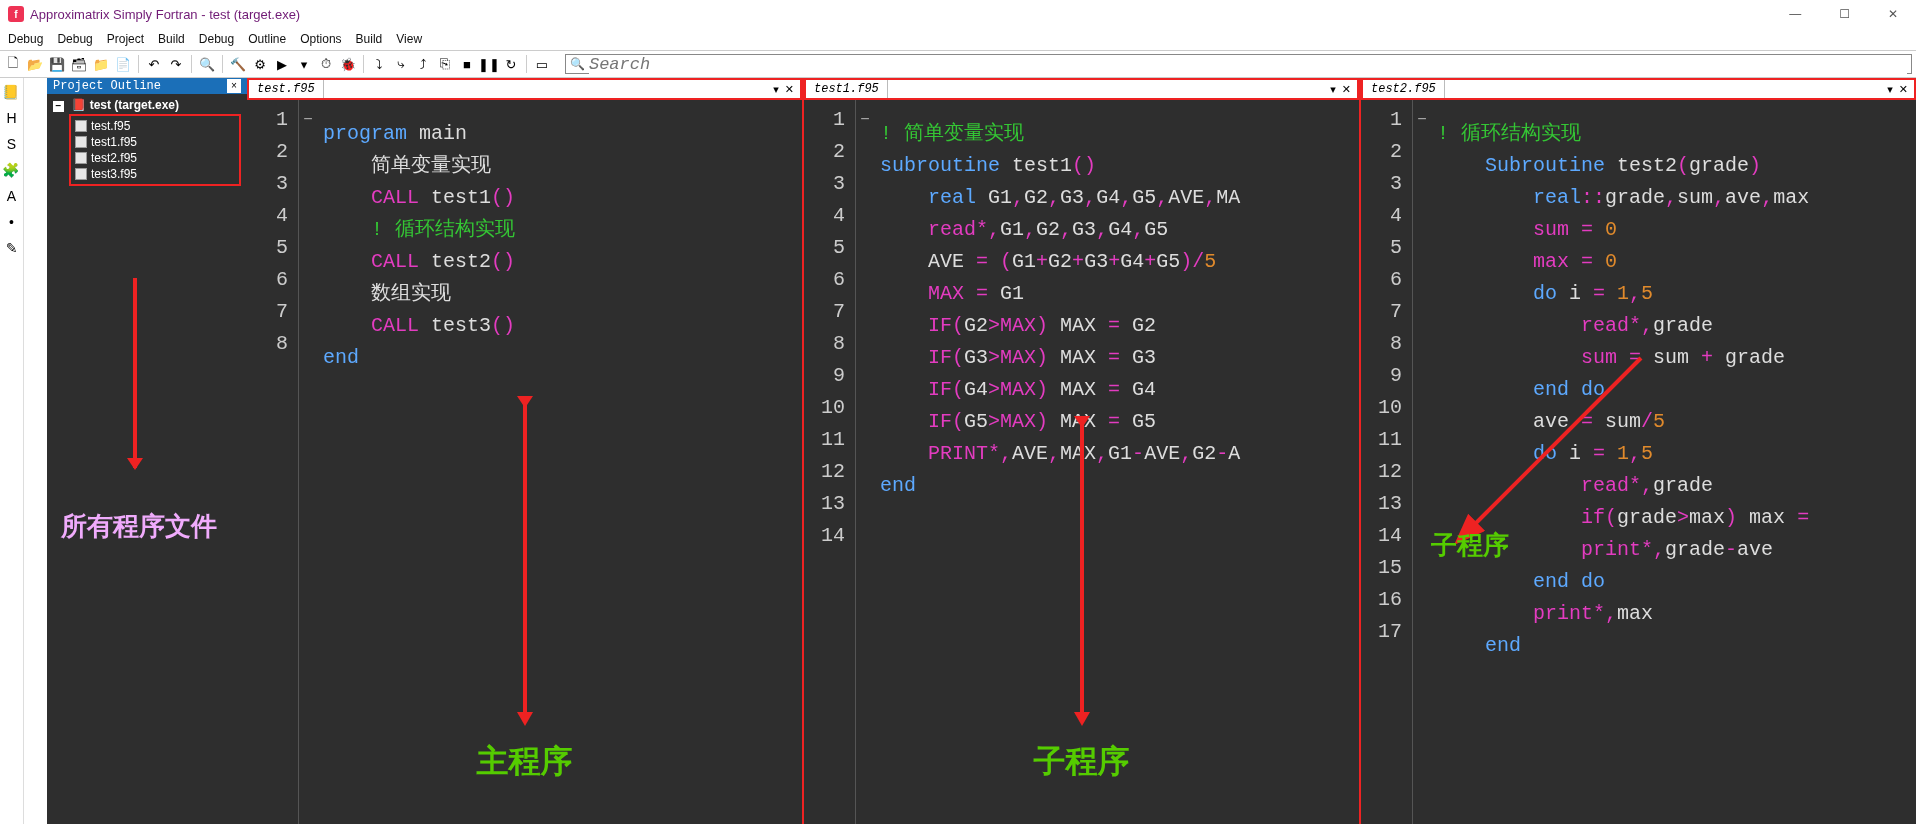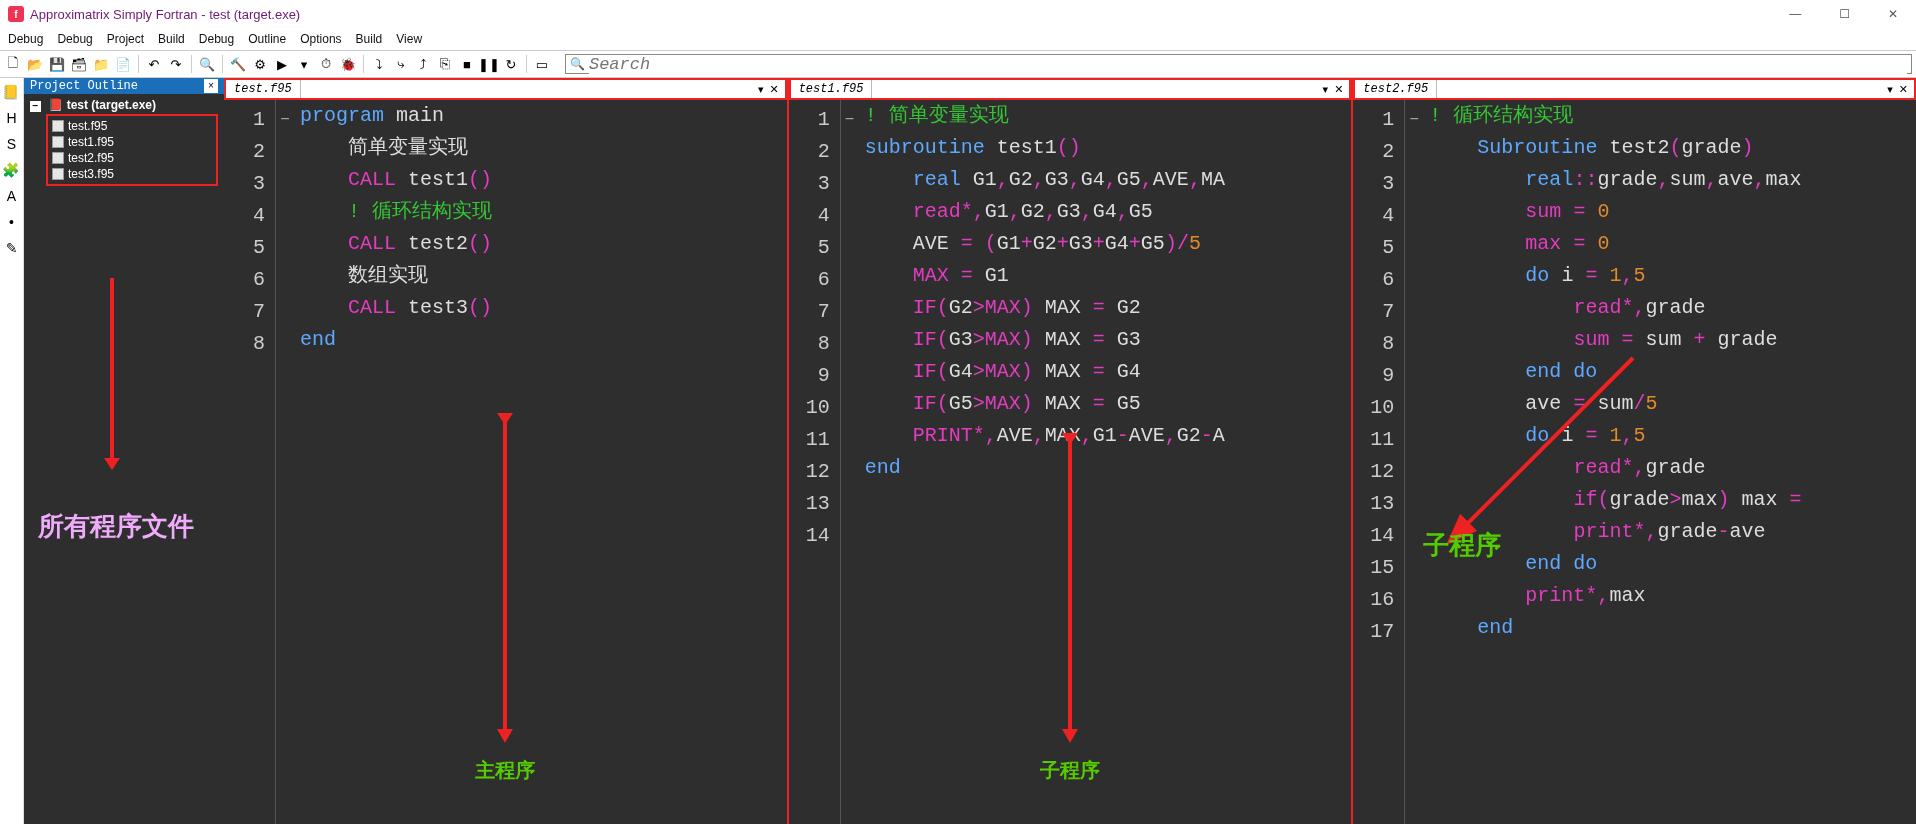--- a/index.html
+++ b/index.html
@@ -71,20 +71,21 @@
 .lefticons span { font-size:14px; cursor:pointer; }
 
 .outline {
   width: 200px;
   background:#2e2e2e;
   color:#ddd;
   display:flex;
   flex-direction:column;
   position:relative;
   padding-bottom:40px;
+  margin-left:23px;
 }
 .outline-header {
   background:#1b6fb8;
   color:#fff;
   font-family:"Courier New",monospace;
   font-size:12px;
   padding:1px 6px;
   display:flex;
   align-items:center;
 }
@@ -161,35 +162,35 @@
   border-right:1px solid #555;
 }
 .fold {
   width:18px;
   background:#2e2e2e;
   padding-top:4px;
 }
 .fold .fm { color:#aaa; text-align:center; font-size:16px;}
 .code {
   flex:1;
-  padding:0 6px;
+  padding:18px 6px;
   white-space:pre;
   color:#ddd;
   overflow:hidden;
 }
 
 .kw  { color:#5da9ff; }   
 .kw2 { color:#e33cc0; }   
 .num { color:#e08a2c; }
 .cm  { color:#34c634; }
 .pn  { color:#ddd; }
 .id  { color:#ddd; }
 
 .ann-bottom { position:absolute; bottom:40px; left:50%; transform:translateX(-50%); pointer-events:none;}
-.ann-bottom .label { color:#5c0; font-size:20px; font-weight:bold; text-align:center;}
+.ann-bottom .label { color:#5c0; font-size:32px; font-weight:bold; text-align:center;}
 .arrow-vert { width:4px; height:330px; background:#e22; margin:0 auto;}
 .arrow-vert::after { content:""; display:block; position:relative; top:0; left:-6px; border:8px solid transparent; border-top:12px solid #e22; margin-top:-2px;}
 .arrcap { width:0;height:0; border:8px solid transparent; border-top:14px solid #e22; margin:-4px auto 6px;}
 
 .diag-arrow {
   position:absolute;
   pointer-events:none;
 }
 </style>
 </head>

